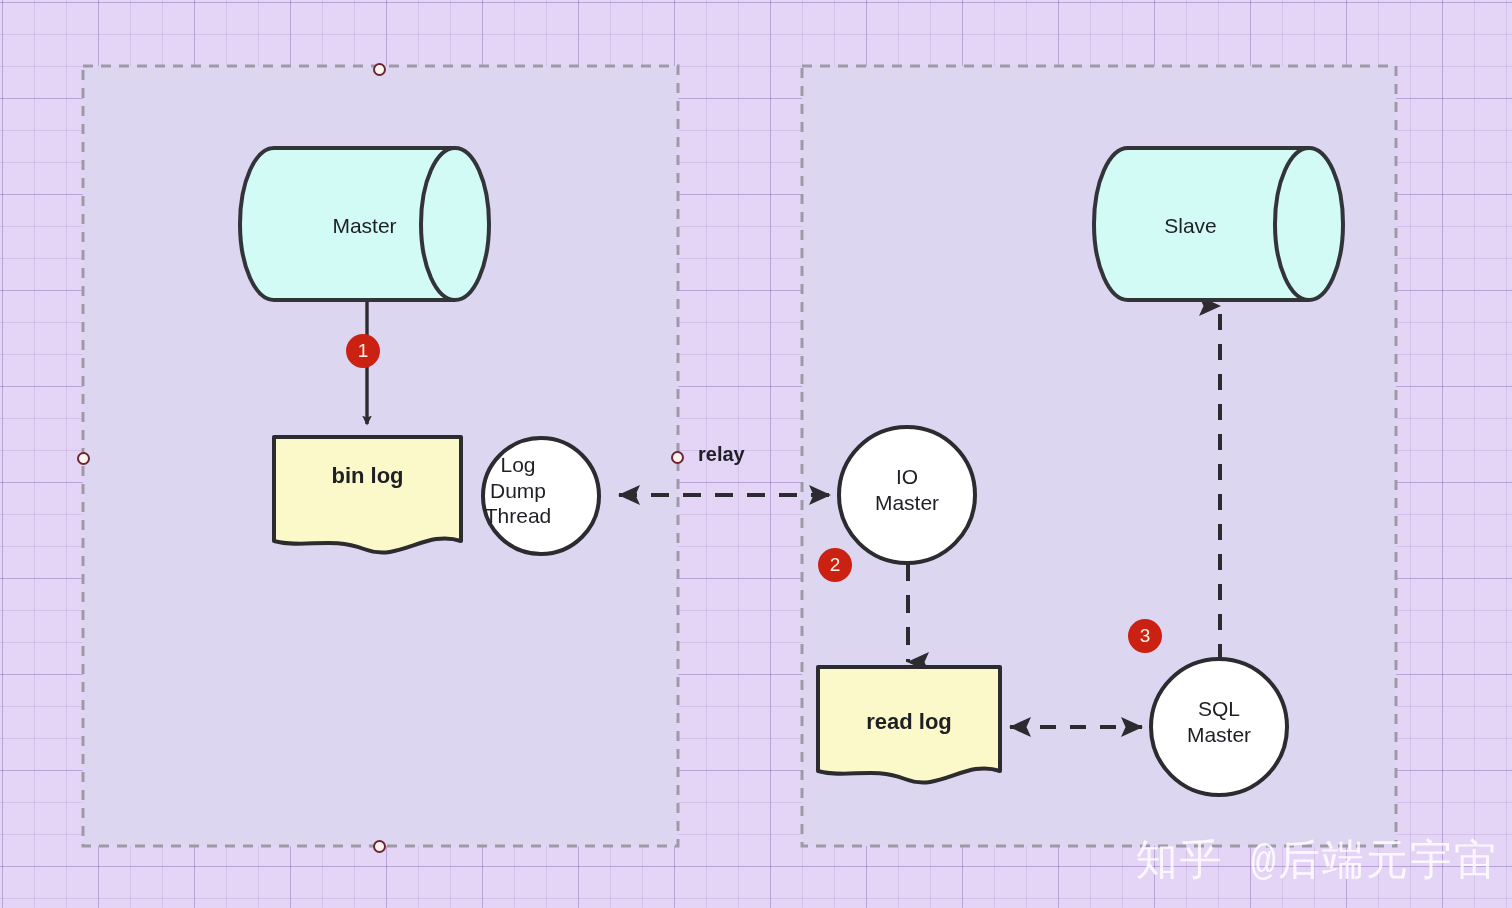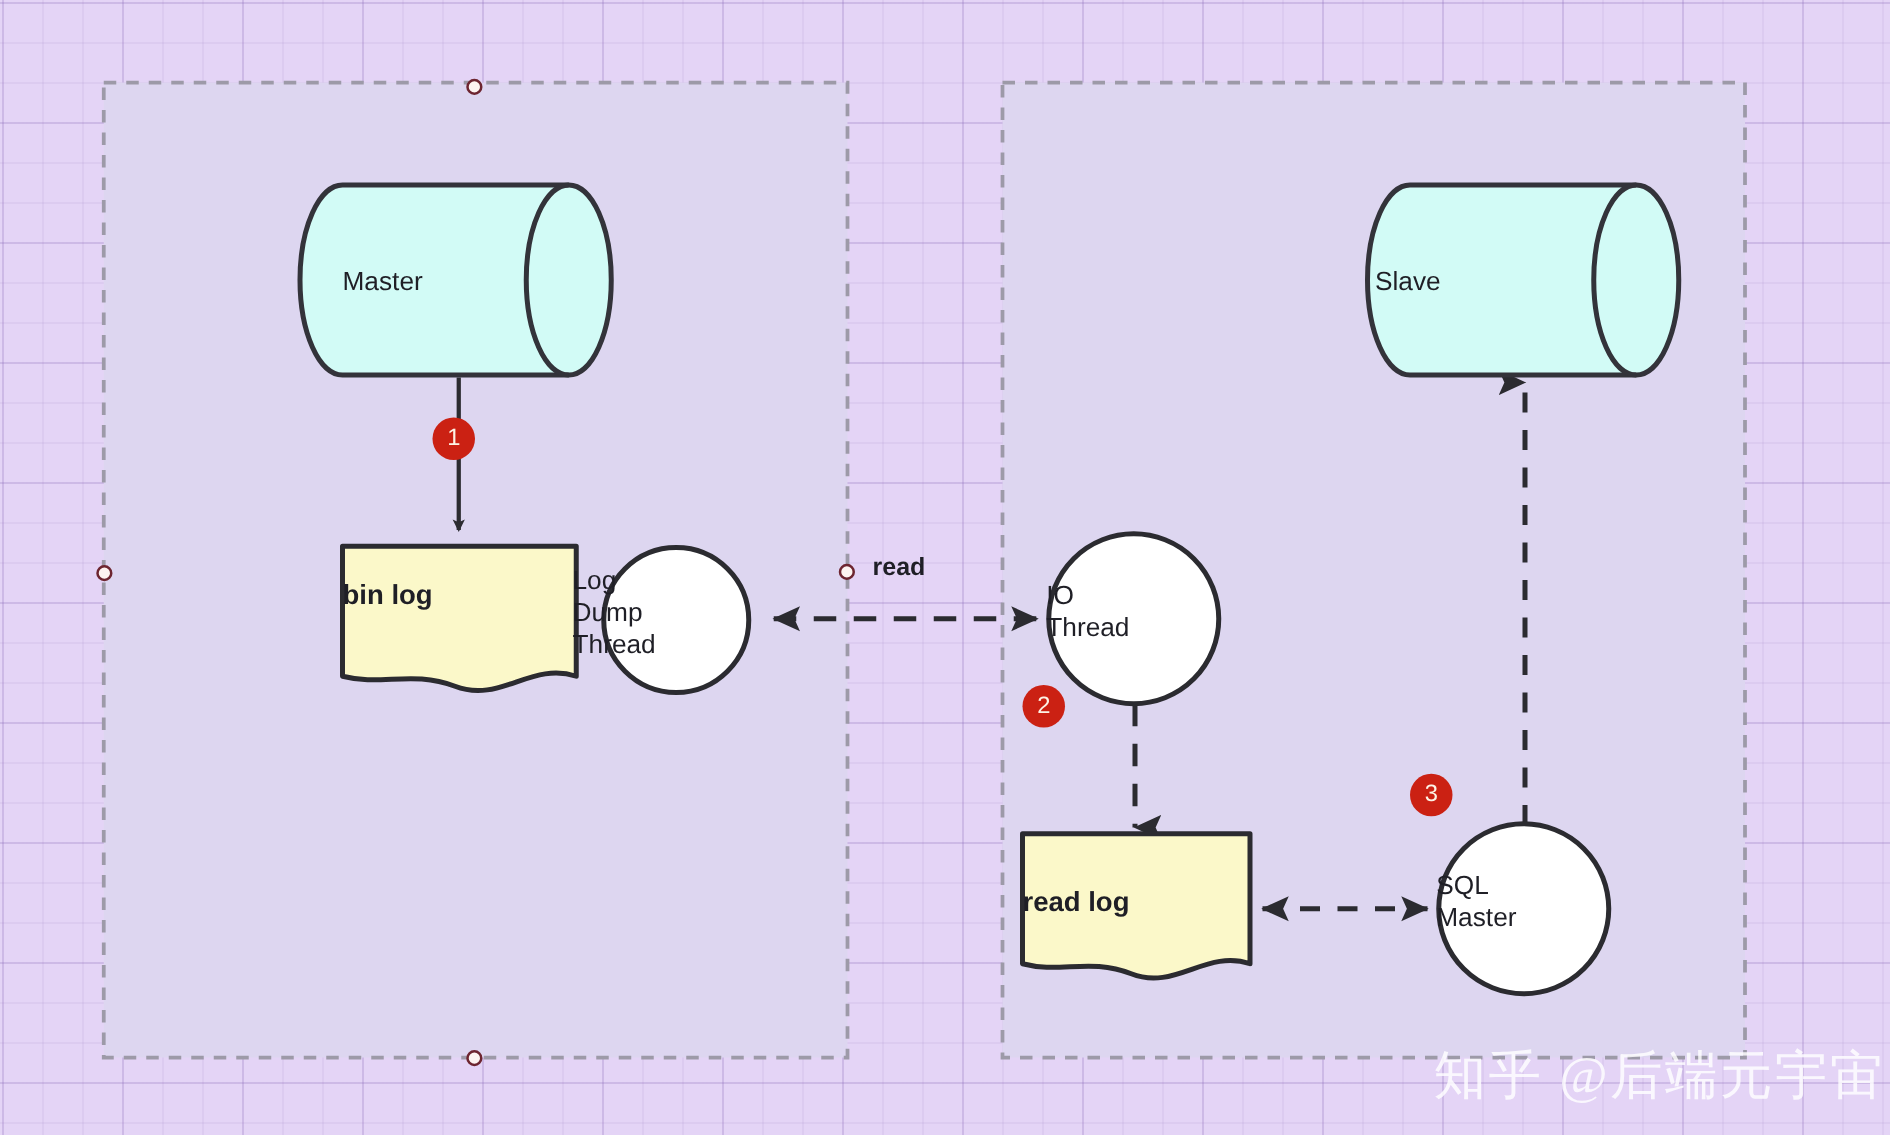--- a/index.html
+++ b/index.html
@@ -29,20 +29,21 @@
   #svg-layer {
     position: absolute;
     left: 0;
     top: 0;
     width: 1512px;
     height: 908px;
   }
   .txt {
     position: absolute;
     color: #1f1f26;
+    text-align: center;
     line-height: 1.22;
     white-space: pre;
     pointer-events: none;
   }
   .node-label {
     font-size: 21px;
     font-weight: 400;
   }
   .doc-label {
     font-size: 22px;
@@ -68,27 +69,27 @@
     position: absolute;
     width: 13px;
     height: 13px;
     border-radius: 50%;
     background: #fdf4f1;
     border: 2px solid #6d2530;
     box-sizing: border-box;
   }
   #watermark {
     position: absolute;
-    right: 4px;
+    right: 14px;
     bottom: 20px;
     font-size: 42px;
     color: rgba(255,255,255,0.82);
     letter-spacing: 2px;
     white-space: nowrap;
-    font-family: Liberation Serif, serif;
+    font-family: Liberation Mono, monospace;
     margin-left: 26px;
   }
 </style>
 </head>
 <body>
 
 <div id="canvas">
 
   <svg id="svg-layer" viewBox="0 0 1512 908" xmlns="http://www.w3.org/2000/svg">
     <defs>
@@ -170,26 +171,26 @@
 
   <div class="txt doc-label" style="left:274px; top:463px; width:187px;">bin log</div>
 
   <div class="txt doc-label" style="left:818px; top:709px; width:182px;">read log</div>
 
   <div class="txt node-label" style="left:458px; top:452px; width:120px;">Log
 Dump
 Thread</div>
 
   <div class="txt node-label" style="left:837px; top:464px; width:140px;">IO
-Thread</div>
+Master</div>
 
   <div class="txt node-label" style="left:1149px; top:696px; width:140px;">SQL
 Master</div>
 
-  <div class="txt edge-label" style="left:698px; top:442px; width:80px; text-align:left;">read</div>
+  <div class="txt edge-label" style="left:698px; top:442px; width:80px; text-align:left;">relay</div>
 
   <div class="badge" style="left:346px; top:334px;">1</div>
   <div class="badge" style="left:818px; top:548px;">2</div>
   <div class="badge" style="left:1128px; top:619px;">3</div>
 
   <div class="handle" style="left:373px; top:63px;"></div>
   <div class="handle" style="left:77px; top:452px;"></div>
   <div class="handle" style="left:373px; top:840px;"></div>
   <div class="handle" style="left:671px; top:451px;"></div>
 

